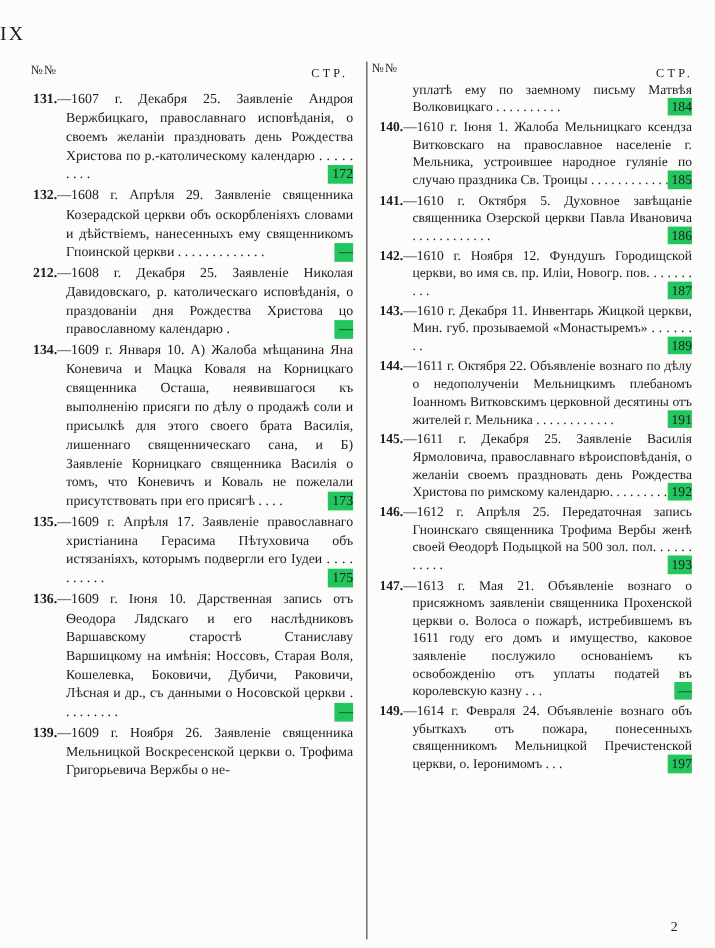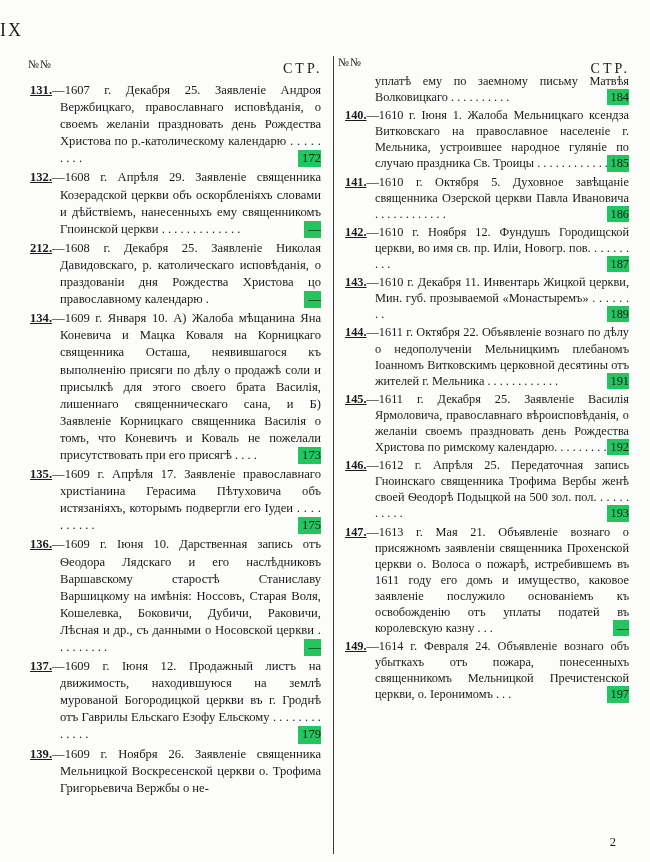--- a/index.html
+++ b/index.html
@@ -22,21 +22,21 @@
     letter-spacing: 2px;
     font-weight: 500;
   }
   .hdr-no {
     position: absolute;
     font-size: 11.5px;
     letter-spacing: 1px;
   }
   .hdr-str {
     position: absolute;
-    font-size: 14px;
+    font-size: 11px;
     letter-spacing: 3px;
     text-transform: uppercase;
   }
   #hdr-left-no  { left: 28px;  top: 58px; }
   #hdr-left-str { left: 283px; top: 61px; }
   #hdr-right-no { left: 338px; top: 56px; }
   #hdr-right-str{ right: 20px; top: 61px; }
   .divider {
     position: absolute;
     left: 333px;
@@ -66,21 +66,21 @@
   .entry {
     position: relative;
     padding-left: 30px;
     text-indent: -30px;
     margin-bottom: 2px;
   }
   .entry.cont {
     padding-left: 30px;
     text-indent: 0;
   }
-  .entry .num { font-weight: bold; text-decoration: underline; }
+  .entry .num { font-weight: bold; }
   .entry .pg {
     position: absolute;
     right: 0;
     bottom: 0;
     text-indent: 0;
     background: #22c55e;
     padding-left: 4px;
   }
   .footer-mark {
     position: absolute;
@@ -102,21 +102,20 @@
 
   <div class="divider"></div>
 
   <div id="col-left" class="col">
       <div class="entry"><span class="num">131.</span><span class="body">—1607 г. Декабря 25. Заявленіе Андроя Вержбицкаго, православнаго исповѣданія, о своемъ желаніи праздновать день Рождества Христова по р.-католическому календарю . . . . . . . . .</span><span class="pg">172</span></div>
       <div class="entry"><span class="num">132.</span><span class="body">—1608 г. Апрѣля 29. Заявленіе священника Козерадской церкви объ оскорбленіяхъ словами и дѣйствіемъ, нанесенныхъ ему священникомъ Гпоинской церкви . . . . . . . . . . . . .</span><span class="pg">—</span></div>
       <div class="entry"><span class="num">212.</span><span class="body">—1608 г. Декабря 25. Заявленіе Николая Давидовскаго, р. католическаго исповѣданія, о праздованіи дня Рождества Христова цо православному календарю .</span><span class="pg">—</span></div>
       <div class="entry"><span class="num">134.</span><span class="body">—1609 г. Января 10. А) Жалоба мѣщанина Яна Коневича и Мацка Коваля на Корницкаго священника Осташа, неявившагося къ выполненію присяги по дѣлу о продажѣ соли и присылкѣ для этого своего брата Василія, лишеннаго священническаго сана, и Б) Заявленіе Корницкаго священника Василія о томъ, что Коневичъ и Коваль не пожелали присутствовать при его присягѣ . . . .</span><span class="pg">173</span></div>
       <div class="entry"><span class="num">135.</span><span class="body">—1609 г. Апрѣля 17. Заявленіе православнаго христіанина Герасима Пѣтуховича объ истязаніяхъ, которымъ подвергли его Іудеи . . . . . . . . . .</span><span class="pg">175</span></div>
       <div class="entry"><span class="num">136.</span><span class="body">—1609 г. Іюня 10. Дарственная запись отъ Ѳеодора Лядскаго и его наслѣдниковъ Варшавскому старостѣ Станиславу Варшицкому на имѣнія: Носсовъ, Старая Воля, Кошелевка, Боковичи, Дубичи, Раковичи, Лѣсная и др., съ данными о Носовской церкви . . . . . . . . .</span><span class="pg">—</span></div>
-      <div class="entry"><span class="num">137.</span><span class="body">—1609 г. Іюня 12. Продажный листъ на движимость, находившуюся на землѣ мурованой Богородицкой церкви въ г. Гроднѣ отъ Гаврилы Ельскаго Езофу Ельскому . . . . . . . . . . . . .</span><span class="pg">179</span></div>
       <div class="entry"><span class="num">139.</span><span class="body">—1609 г. Ноября 26. Заявленіе священника Мельницкой Воскресенской церкви о. Трофима Григорьевича Вержбы о не-</span></div>
     </div>
   <div id="col-right" class="col">
       <div class="entry cont"><span class="body">уплатѣ ему по заемному письму Матвѣя Волковицкаго . . . . . . . . . .</span><span class="pg">184</span></div>
       <div class="entry"><span class="num">140.</span><span class="body">—1610 г. Іюня 1. Жалоба Мельницкаго ксендза Витковскаго на православное населеніе г. Мельника, устроившее народное гуляніе по случаю праздника Св. Троицы . . . . . . . . . . . . .</span><span class="pg">185</span></div>
       <div class="entry"><span class="num">141.</span><span class="body">—1610 г. Октября 5. Духовное завѣщаніе священника Озерской церкви Павла Ивановича . . . . . . . . . . . .</span><span class="pg">186</span></div>
       <div class="entry"><span class="num">142.</span><span class="body">—1610 г. Ноября 12. Фундушъ Городищской церкви, во имя св. пр. Иліи, Новогр. пов. . . . . . . . . .</span><span class="pg">187</span></div>
       <div class="entry"><span class="num">143.</span><span class="body">—1610 г. Декабря 11. Инвентарь Жицкой церкви, Мин. губ. прозываемой «Монастыремъ» . . . . . . . .</span><span class="pg">189</span></div>
       <div class="entry"><span class="num">144.</span><span class="body">—1611 г. Октября 22. Объявленіе вознаго по дѣлу о недополученіи Мельницкимъ плебаномъ Іоанномъ Витковскимъ церковной десятины отъ жителей г. Мельника . . . . . . . . . . . .</span><span class="pg">191</span></div>
       <div class="entry"><span class="num">145.</span><span class="body">—1611 г. Декабря 25. Заявленіе Василія Ярмоловича, православнаго вѣроисповѣданія, о желаніи своемъ праздновать день Рождества Христова по римскому календарю. . . . . . . . . . . .</span><span class="pg">192</span></div>

